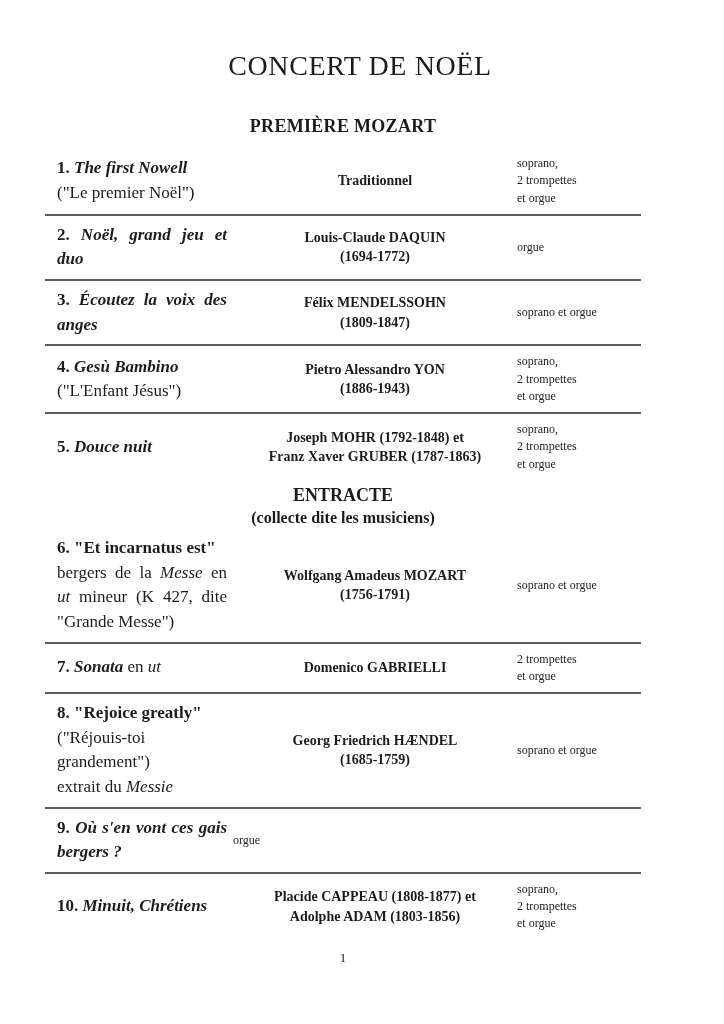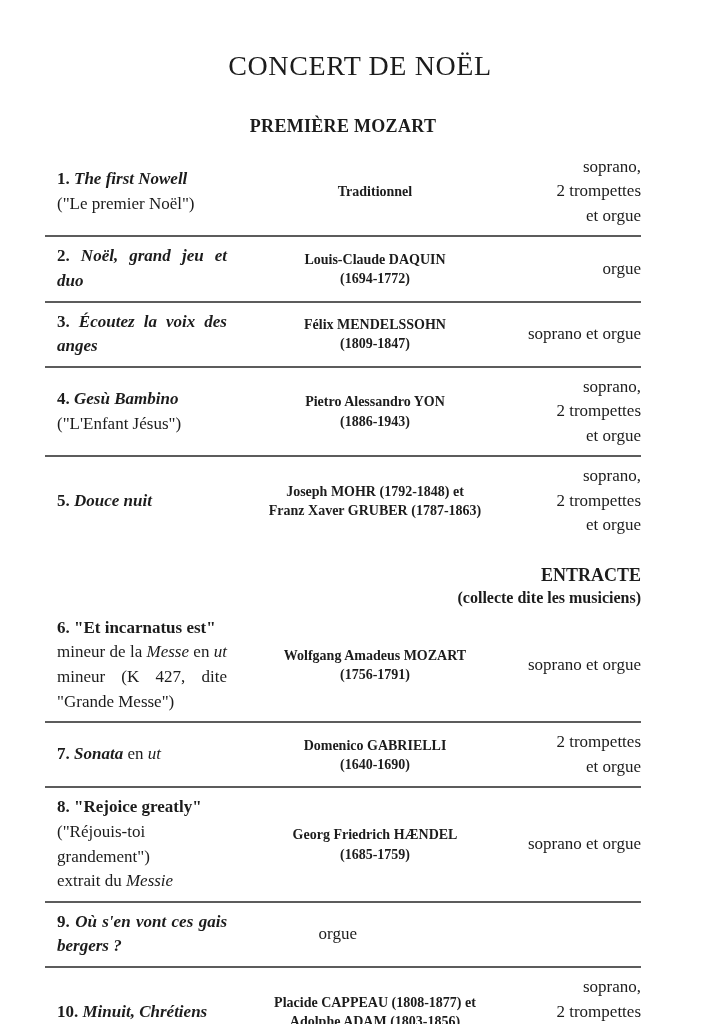--- a/index.html
+++ b/index.html
@@ -55,26 +55,26 @@
     box-sizing: border-box;
     text-align: center;
     font-weight: bold;
     font-size: 14px;
     line-height: 1.38;
   }
   .c2 span { display: block; }
   .c3 {
     width: 124px;
     box-sizing: border-box;
-    text-align: right;
-    font-size: 17px;
+    text-align: left;
+    font-size: 12px;
     line-height: 1.44;
   }
   .c3 span { display: block; }
-  .entracte-block { margin-top: 18px; text-align: right; }
+  .entracte-block { margin-top: 3px; text-align: center; }
   .entracte-heading {
     font-size: 18px; font-weight: bold; line-height: 24px; margin: 0;
   }
   .entracte-note {
     font-size: 16px; font-weight: bold; line-height: 22px; margin: 0;
   }
   .page-number {
     width: 596px;
     text-align: center;
     font-size: 13px;
@@ -172,38 +172,37 @@
       <p class="entracte-heading">ENTRACTE</p>
       <p class="entracte-note">(collecte dite les musiciens)</p>
     </div>
 
 
     <div class="program">
 
       <div class="prow">
         <div class="c1">
           <p><span class="num">6.</span> <span class="ptitle upright">"Et incarnatus est"</span></p>
-          <p><span>mineur de la </span><span class="it">Messe</span><span> en </span><span class="it">ut</span><span> mineur (K 427, dite "Grande Messe")</span></p>
+          <p><span>bergers de la </span><span class="it">Messe</span><span> en </span><span class="it">ut</span><span> mineur (K 427, dite "Grande Messe")</span></p>
         </div>
         <div class="c2">
           <span>Wolfgang Amadeus MOZART</span>
           <span>(1756-1791)</span>
         </div>
         <div class="c3">
           <span>soprano et orgue</span>
         </div>
       </div>
 
       <div class="prow">
         <div class="c1">
           <p><span class="num">7.</span> <span class="ptitle">Sonata</span><span> en </span><span class="it">ut</span></p>
         </div>
         <div class="c2">
           <span>Domenico GABRIELLI</span>
-          <span>(1640-1690)</span>
         </div>
         <div class="c3">
           <span>2 trompettes</span>
           <span>et orgue</span>
         </div>
       </div>
 
       <div class="prow">
         <div class="c1">
           <p><span class="num">8.</span> <span class="ptitle upright">"Rejoice greatly"</span></p>

